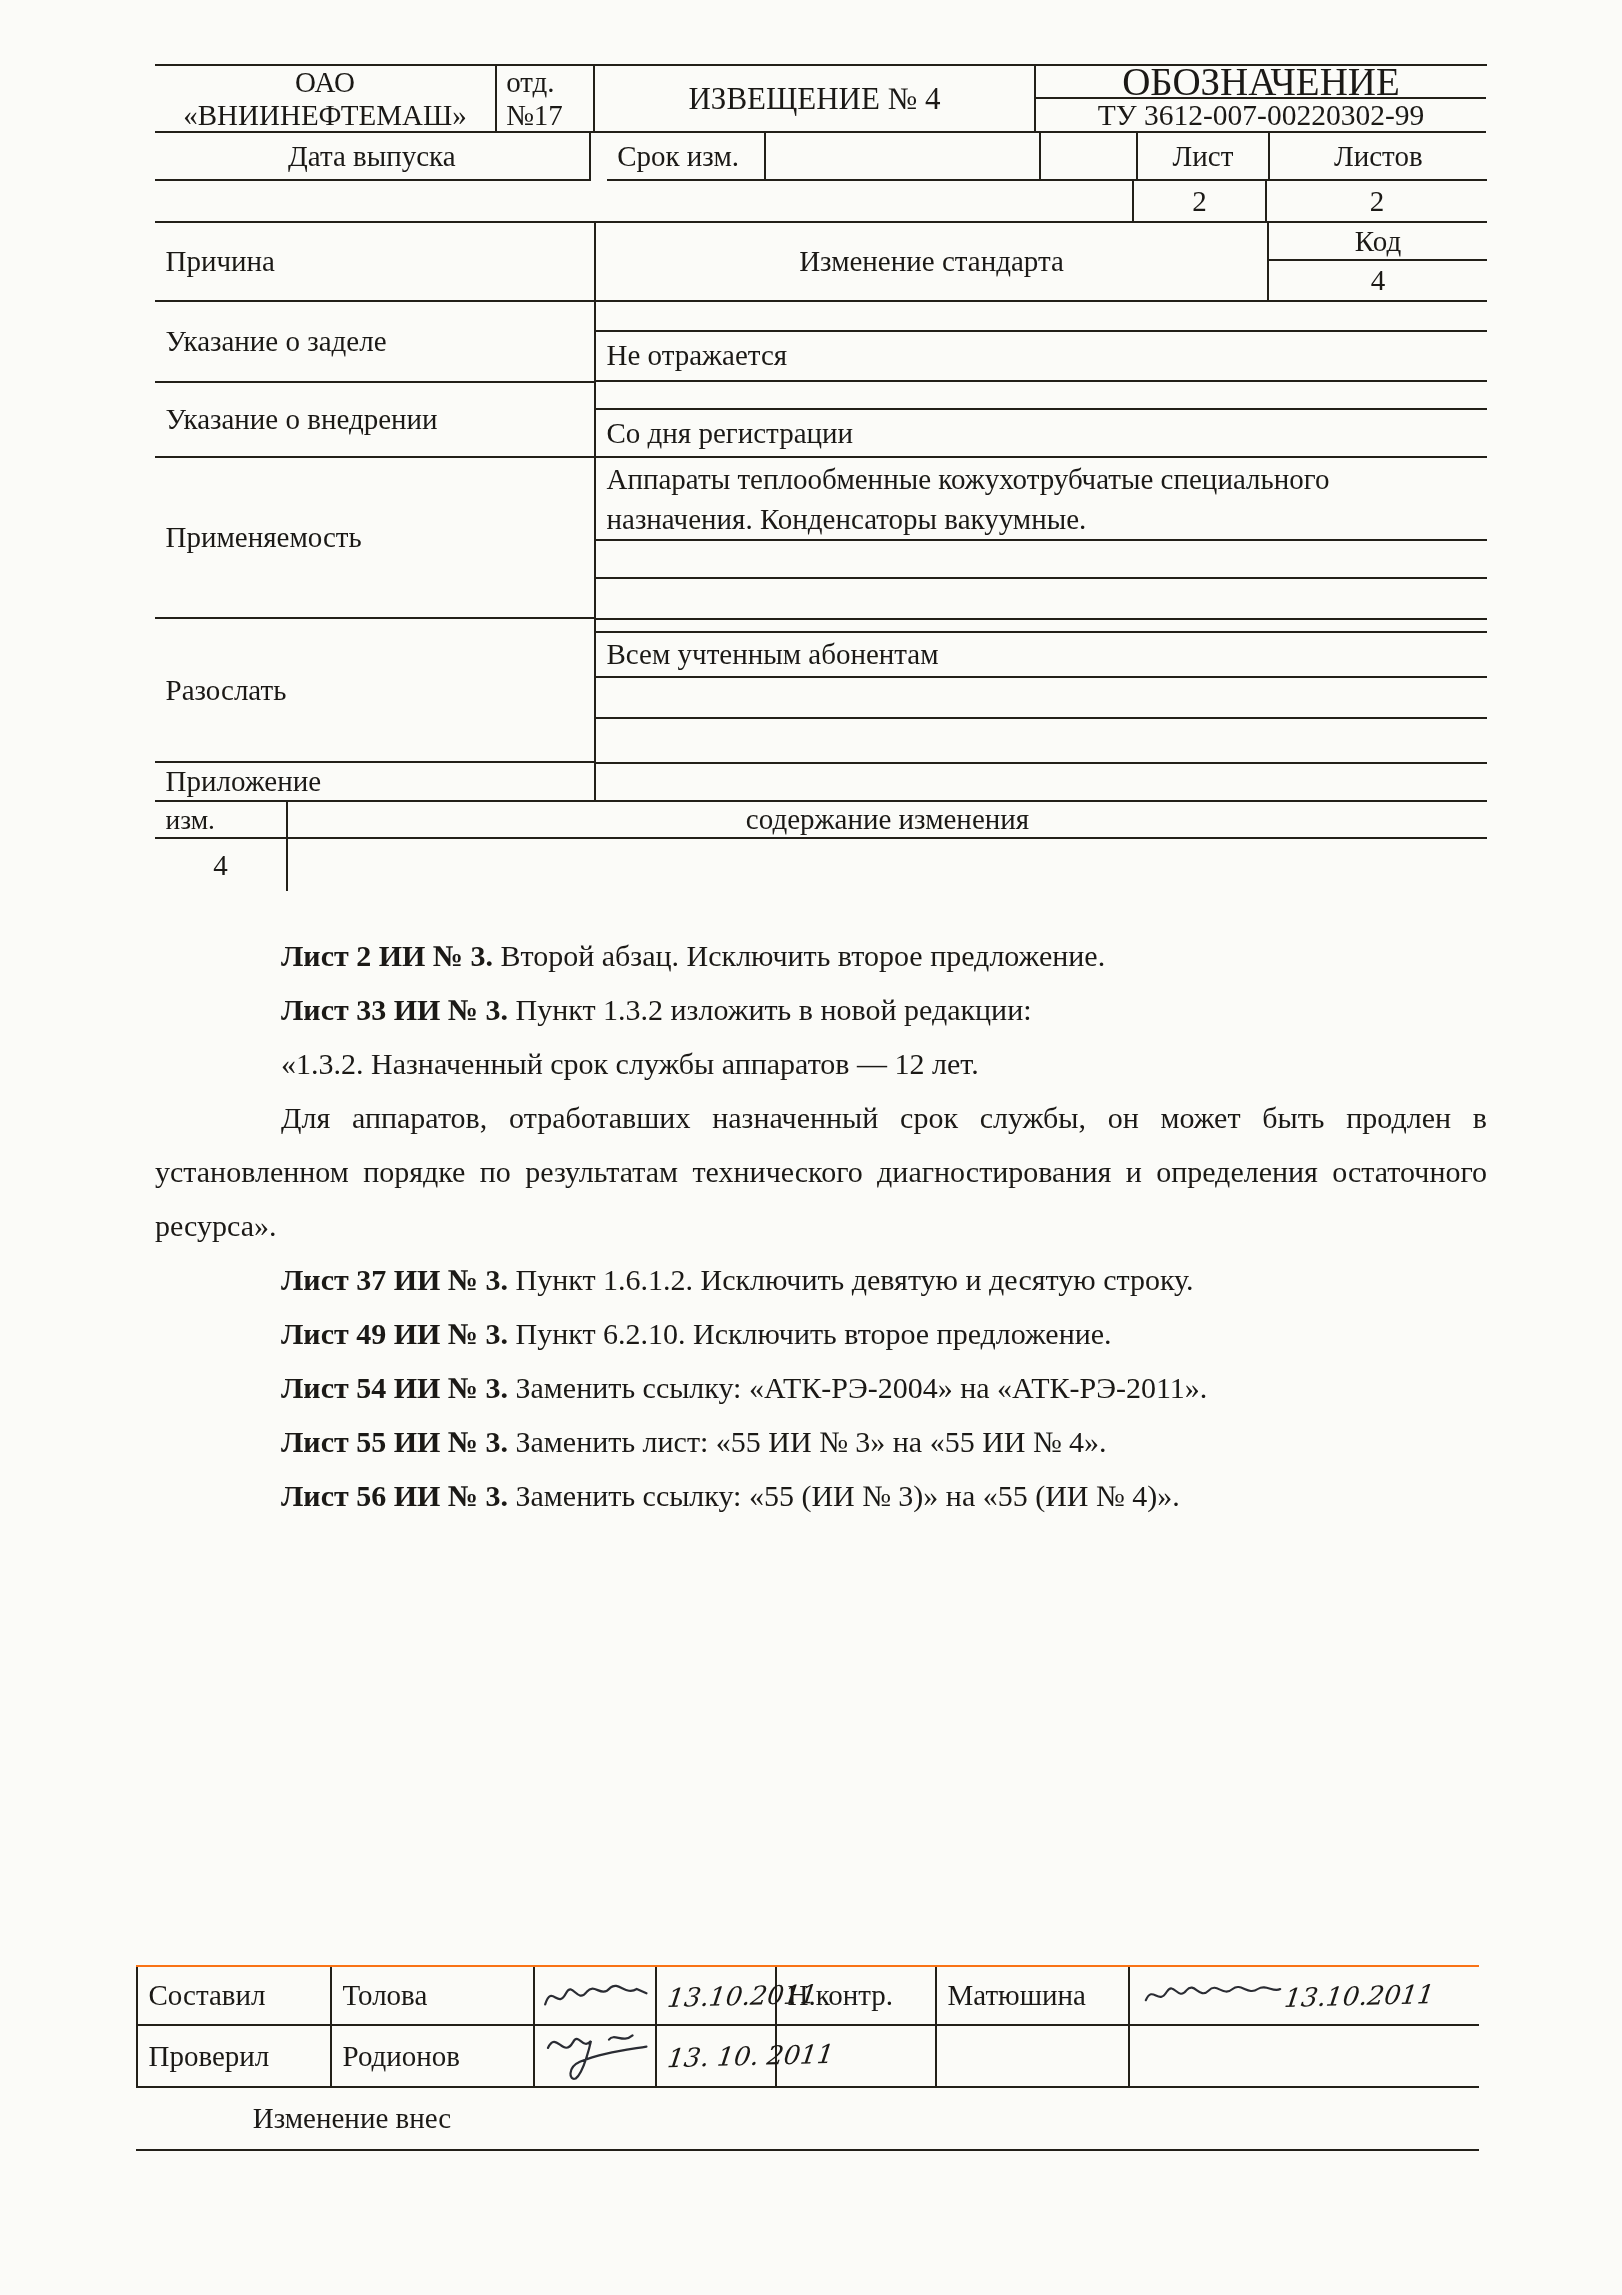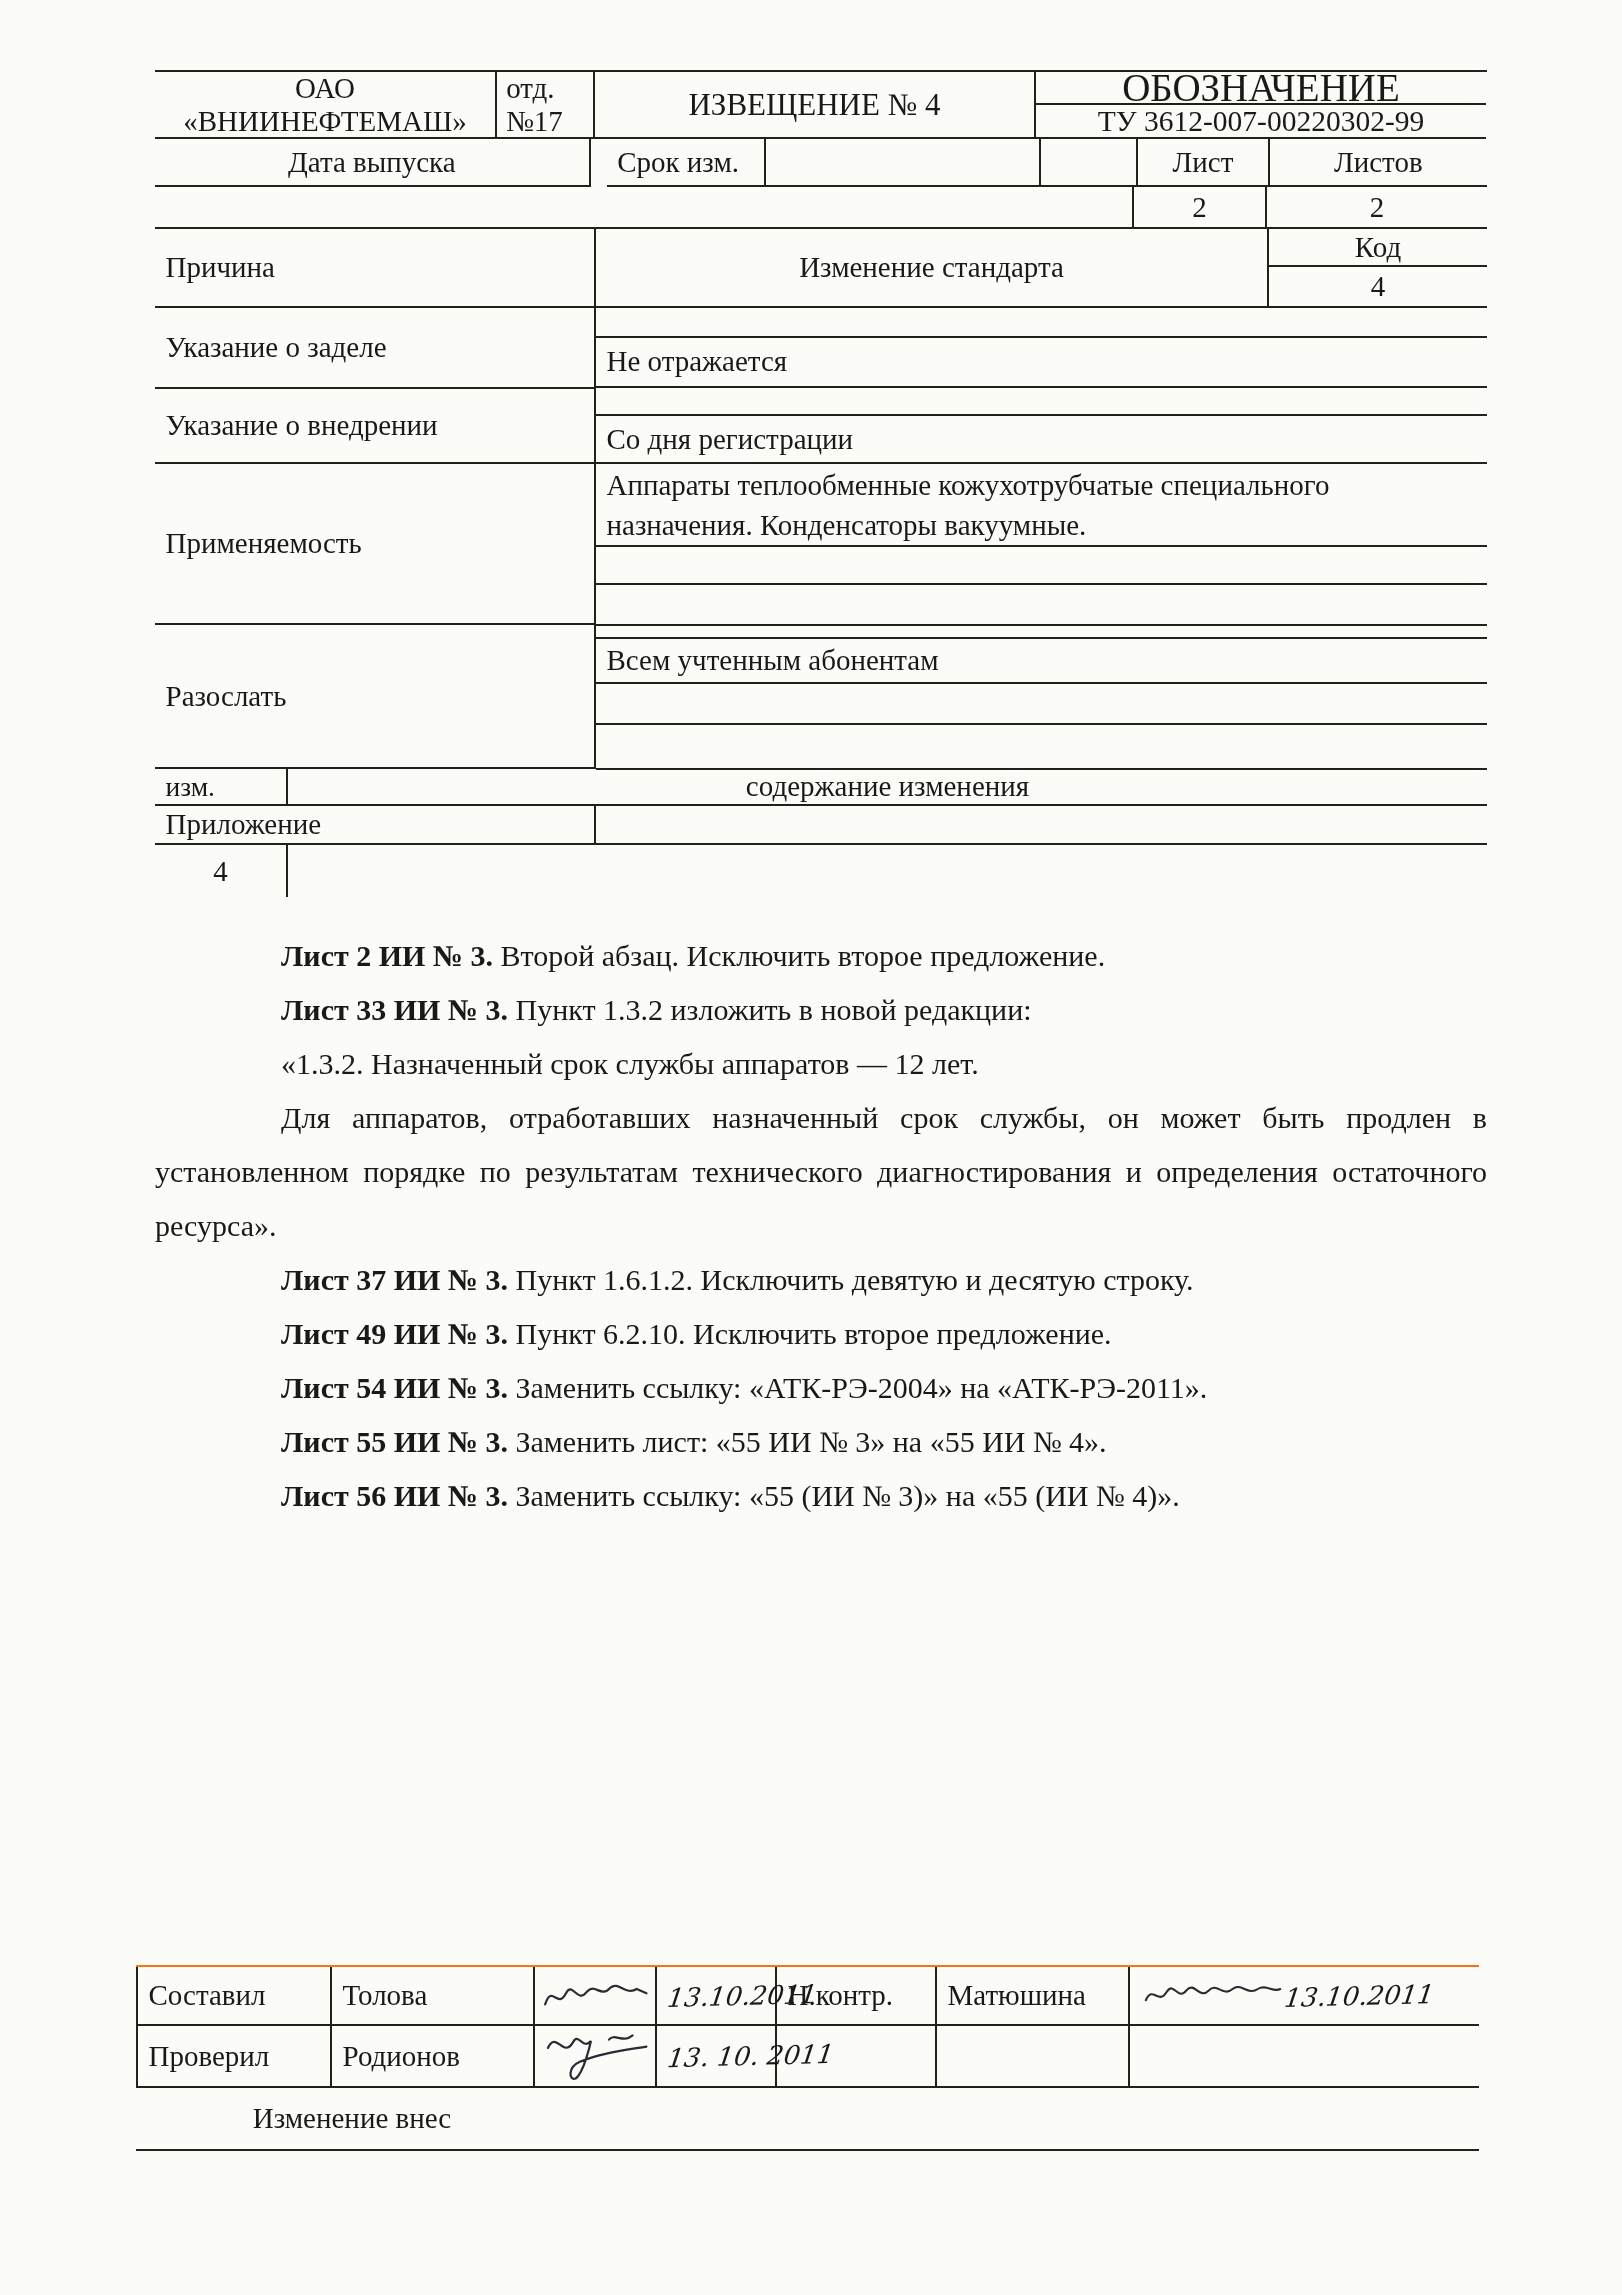--- a/index.html
+++ b/index.html
@@ -4,21 +4,21 @@
 <style>
   * { margin:0; padding:0; box-sizing:border-box; }
   html,body { background:#fbfbf8; }
   .page {
     position:relative; width:1623px; height:2295px;
     background:#fbfbf8; color:#1b1916; overflow:hidden;
     font-family:"Liberation Serif", serif;
   }
   
   .top-form {
-    position:absolute; left:155px; top:70px; width:1332px;
+    position:absolute; left:155px; top:64px; width:1332px;
     border-top:2px solid #232019; font-size:29px;
   }
   .frow { display:flex; }
   .cell { display:flex; align-items:center; justify-content:center; text-align:center; }
   .la { justify-content:flex-start; text-align:left; padding-left:10.5px; }
   .br { border-right:2px solid #232019; }
   .bb { border-bottom:2px solid #232019; }
   .bt { border-top:2px solid #232019; }
   .bl { border-left:2px solid #232019; }
   .two-line { flex-direction:column; justify-content:center; line-height:33px; }
@@ -140,28 +140,28 @@
     <div class="frow" style="height:144px">
       <div class="cell la cw-label br bb">Разослать</div>
       <div class="rstack">
         <div style="height:11.8px"></div>
         <div class="cell la bt bb" style="height:47px">Всем учтенным абонентам</div>
         <div class="bb" style="height:41px"></div>
         <div class="bb" style="height:45px"></div>
       </div>
     </div>
 
+    <div class="frow" style="height:39px">
+      <div class="cell la cw-label br bb">Приложение</div>
+      <div class="bb" style="flex:1"></div>
+    </div>
+
     <div class="frow" style="height:37px">
       <div class="cell la cw-izm br bb" style="font-size:27.5px">изм.</div>
       <div class="cell bb" style="flex:1">содержание изменения</div>
-    </div>
-
-    <div class="frow" style="height:39px">
-      <div class="cell la cw-label br bb">Приложение</div>
-      <div class="bb" style="flex:1"></div>
     </div>
     <div class="frow" style="height:52px">
       <div class="cell cw-izm br">4</div>
     </div>
 
   </div>
 
   <div class="body-text">
     <p><b>Лист 2 ИИ № 3.</b><span> Второй абзац. Исключить второе предложение.</span></p>
     <p><b>Лист 33 ИИ № 3.</b><span> Пункт 1.3.2 изложить в новой редакции:</span></p>

